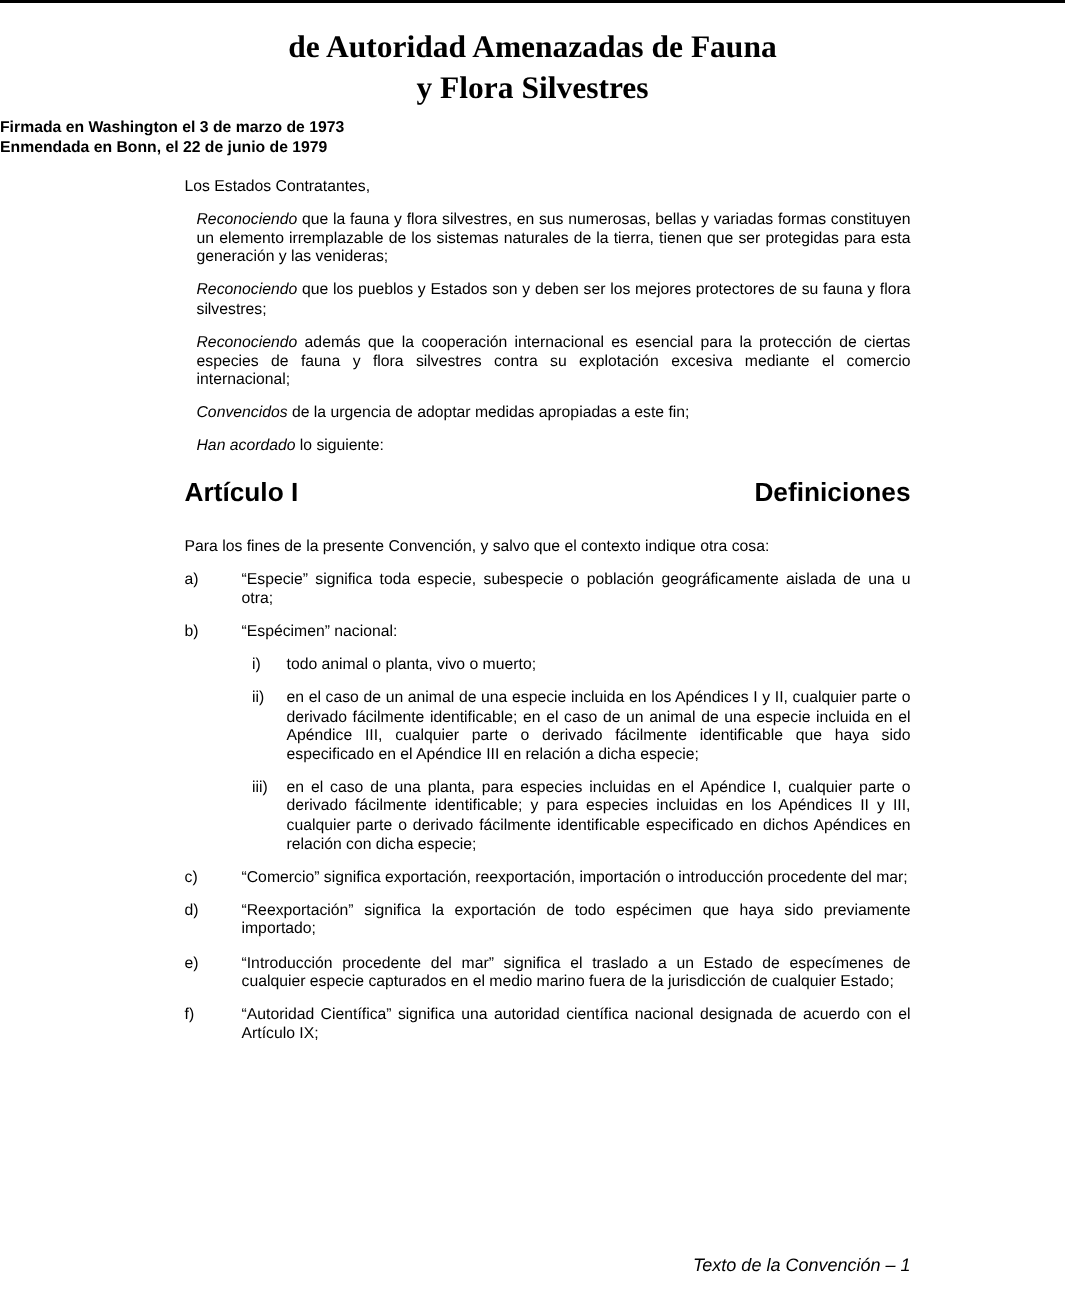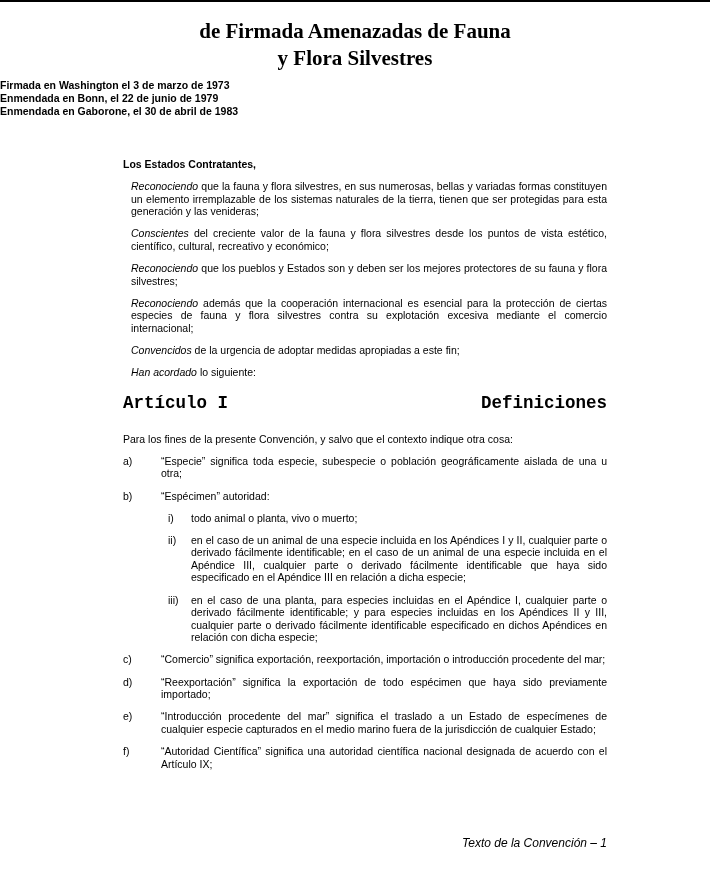--- a/index.html
+++ b/index.html
@@ -31,31 +31,31 @@
     font-weight: bold;
     font-size: 10.5px;
     line-height: 13px;
   }
   .content {
     margin-left: 123px;
     margin-right: 103px;
     font-size: 10.5px;
     line-height: 12.6px;
   }
-  .opening { margin-top: 40px; margin-bottom: 9.5px; font-weight: bold; }
+  .opening { margin-top: 13px; margin-bottom: 9.5px; }
   p.para {
     margin: 0 0 9.5px 0;
     text-align: justify;
   }
   p.para.indent { margin-left: 8px; }
   .article-heading {
     display: flex;
     justify-content: space-between;
     align-items: baseline;
-    font-family: Liberation Mono, monospace;
+    font-family: Liberation Sans, sans-serif;
     font-weight: bold;
     font-size: 17.5px;
     line-height: 21px;
     margin: 14px 0 19px 0;
   }
   .intro { margin-bottom: 9.5px; }
   .item {
     display: flex;
     margin-bottom: 9.5px;
   }
@@ -76,37 +76,35 @@
     font-size: 12px;
   }
   em { font-style: italic; }
 </style>
 </head>
 <body>
 
 <div class="top-border"></div>
 
 <div class="title">
-  <div>de Firmada Amenazadas de Fauna</div>
+  <div>de Autoridad Amenazadas de Fauna</div>
   <div>y Flora Silvestres</div>
 </div>
 
 <div class="subtitle">
   <div>Firmada en Washington el 3 de marzo de 1973</div>
   <div>Enmendada en Bonn, el 22 de junio de 1979</div>
-  <div>Enmendada en Gaborone, el 30 de abril de 1983</div>
 </div>
 
 <div class="content">
 
   <div class="opening">Los Estados Contratantes,</div>
 
   <p class="para indent"><em>Reconociendo</em><span> que la fauna y flora silvestres, en sus numerosas, bellas y variadas formas constituyen un elemento irremplazable de los sistemas naturales de la tierra, tienen que ser protegidas para esta generación y las venideras;</span></p>
 
-  <p class="para indent"><em>Conscientes</em><span> del creciente valor de la fauna y flora silvestres desde los puntos de vista estético, científico, cultural, recreativo y económico;</span></p>
 
   <p class="para indent"><em>Reconociendo</em><span> que los pueblos y Estados son y deben ser los mejores protectores de su fauna y flora silvestres;</span></p>
 
   <p class="para indent"><em>Reconociendo</em><span> además que la cooperación internacional es esencial para la protección de ciertas especies de fauna y flora silvestres contra su explotación excesiva mediante el comercio internacional;</span></p>
 
   <p class="para indent"><em>Convencidos</em><span> de la urgencia de adoptar medidas apropiadas a este fin;</span></p>
 
   <p class="para indent"><em>Han acordado</em><span> lo siguiente:</span></p>
 
   <div class="article-heading">
@@ -116,21 +114,21 @@
 
   <p class="para intro">Para los fines de la presente Convención, y salvo que el contexto indique otra cosa:</p>
 
   <div class="item">
     <span class="marker">a)</span>
     <span class="itext">“Especie” significa toda especie, subespecie o población geográficamente aislada de una u otra;</span>
   </div>
 
   <div class="item">
     <span class="marker">b)</span>
-    <span class="itext">“Espécimen” autoridad:</span>
+    <span class="itext">“Espécimen” nacional:</span>
   </div>
 
   <div class="subitems">
     <div class="subitem">
       <span class="marker">i)</span>
       <span class="itext">todo animal o planta, vivo o muerto;</span>
     </div>
     <div class="subitem">
       <span class="marker">ii)</span>
       <span class="itext">en el caso de un animal de una especie incluida en los Apéndices I y II, cualquier parte o derivado fácilmente identificable; en el caso de un animal de una especie incluida en el Apéndice III, cualquier parte o derivado fácilmente identificable que haya sido especificado en el Apéndice III en relación a dicha especie;</span>

